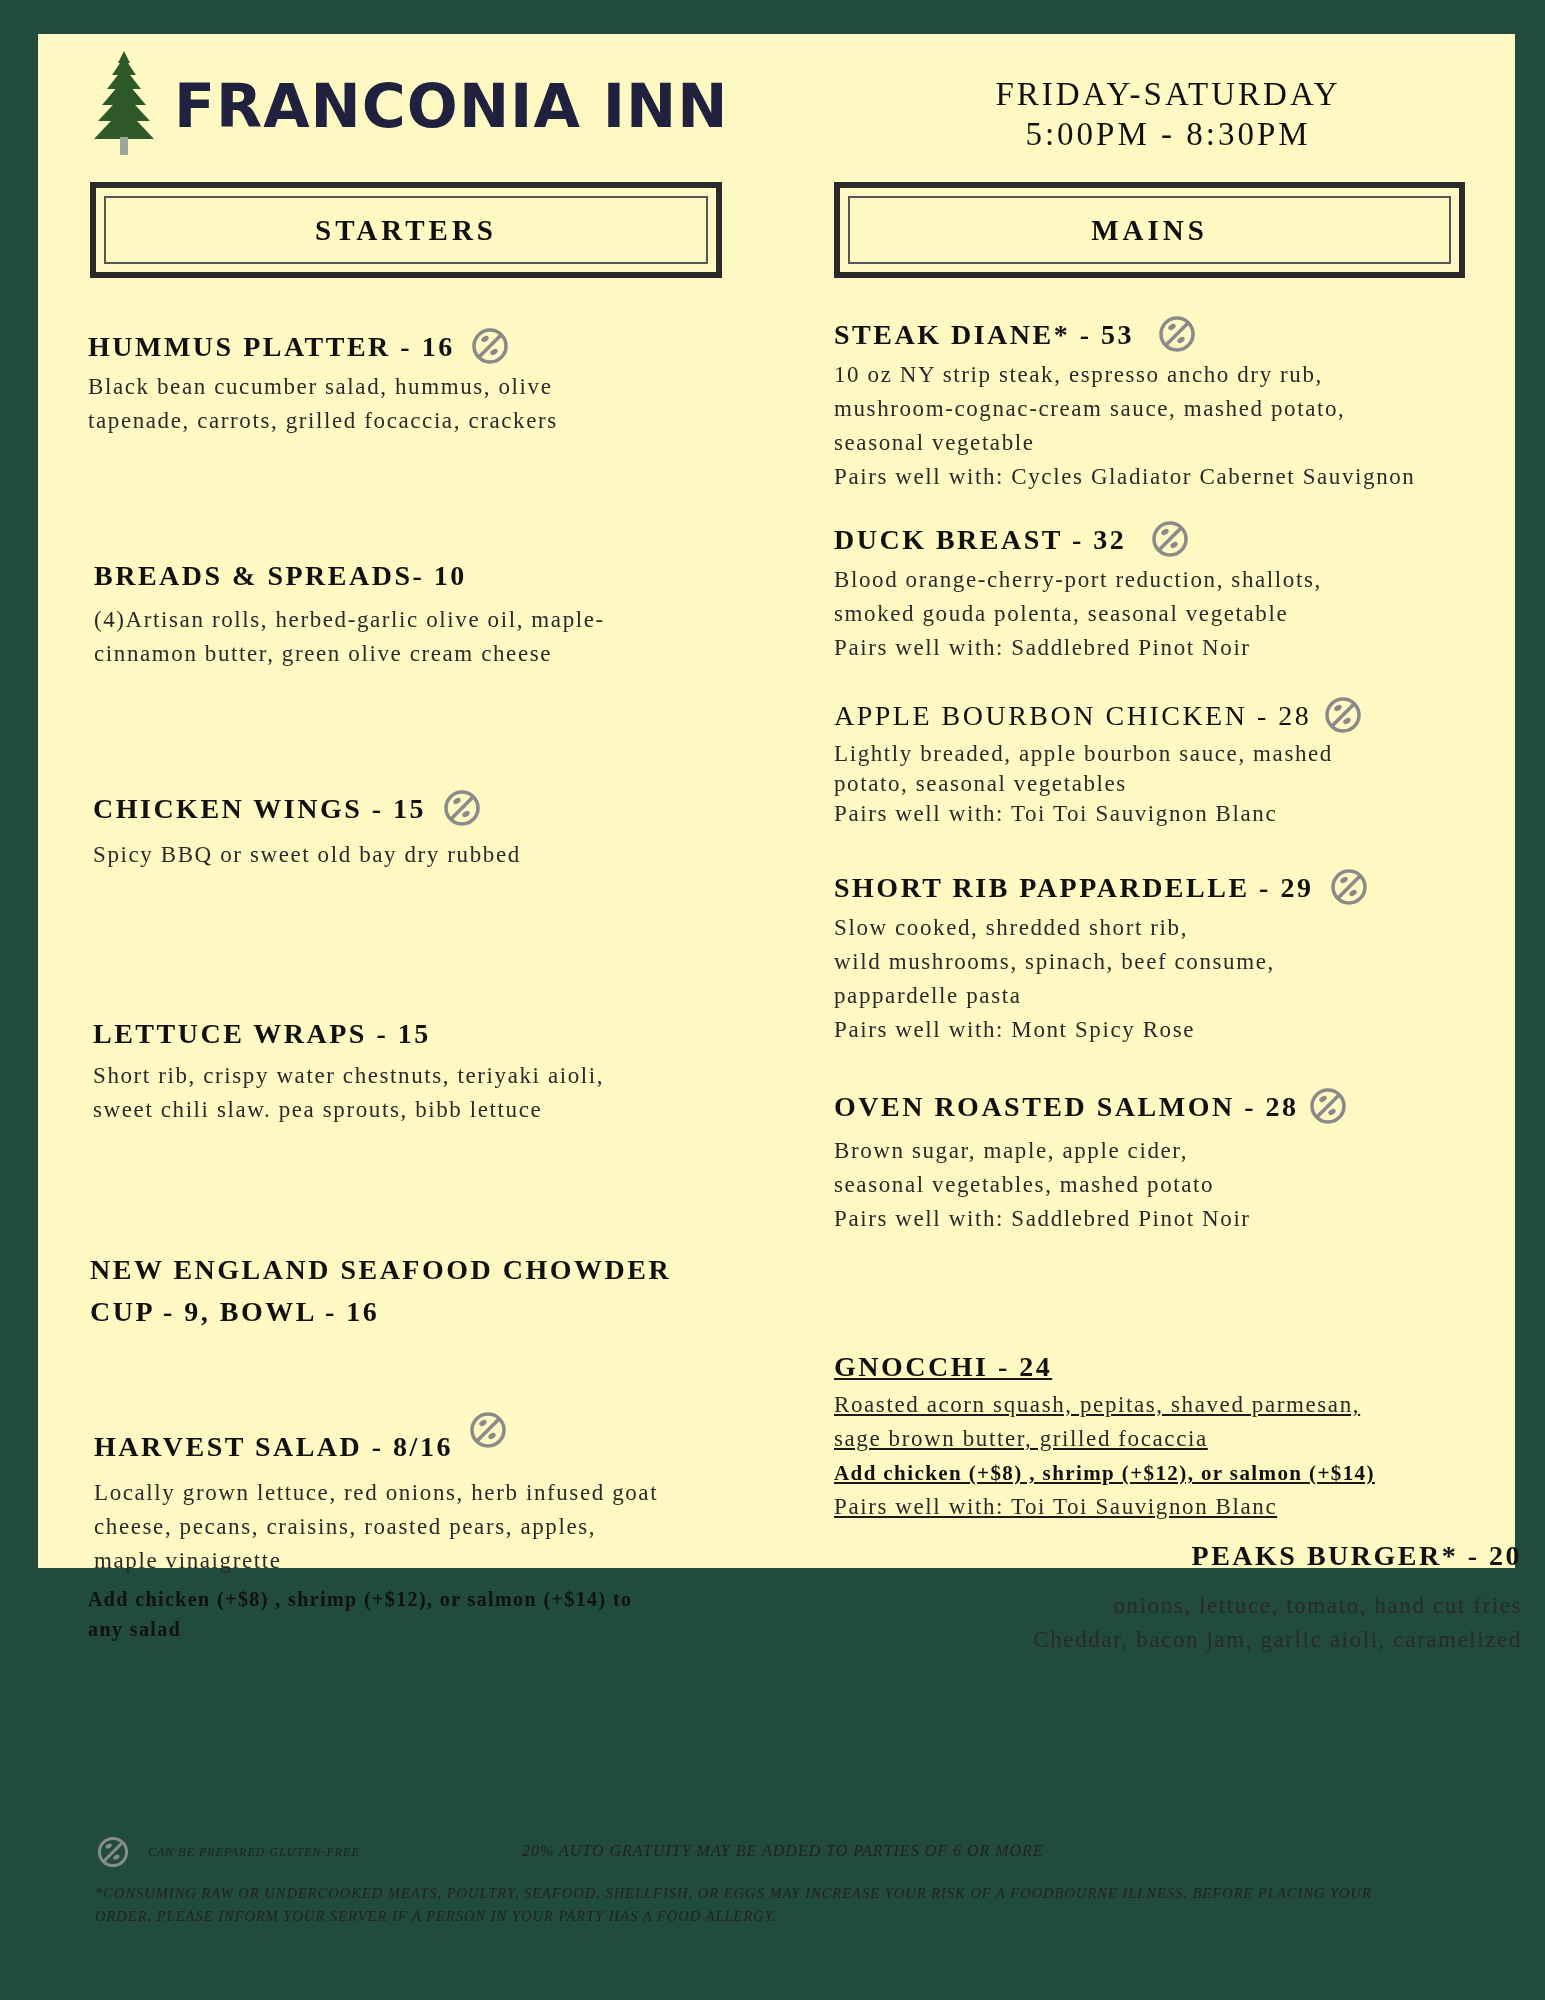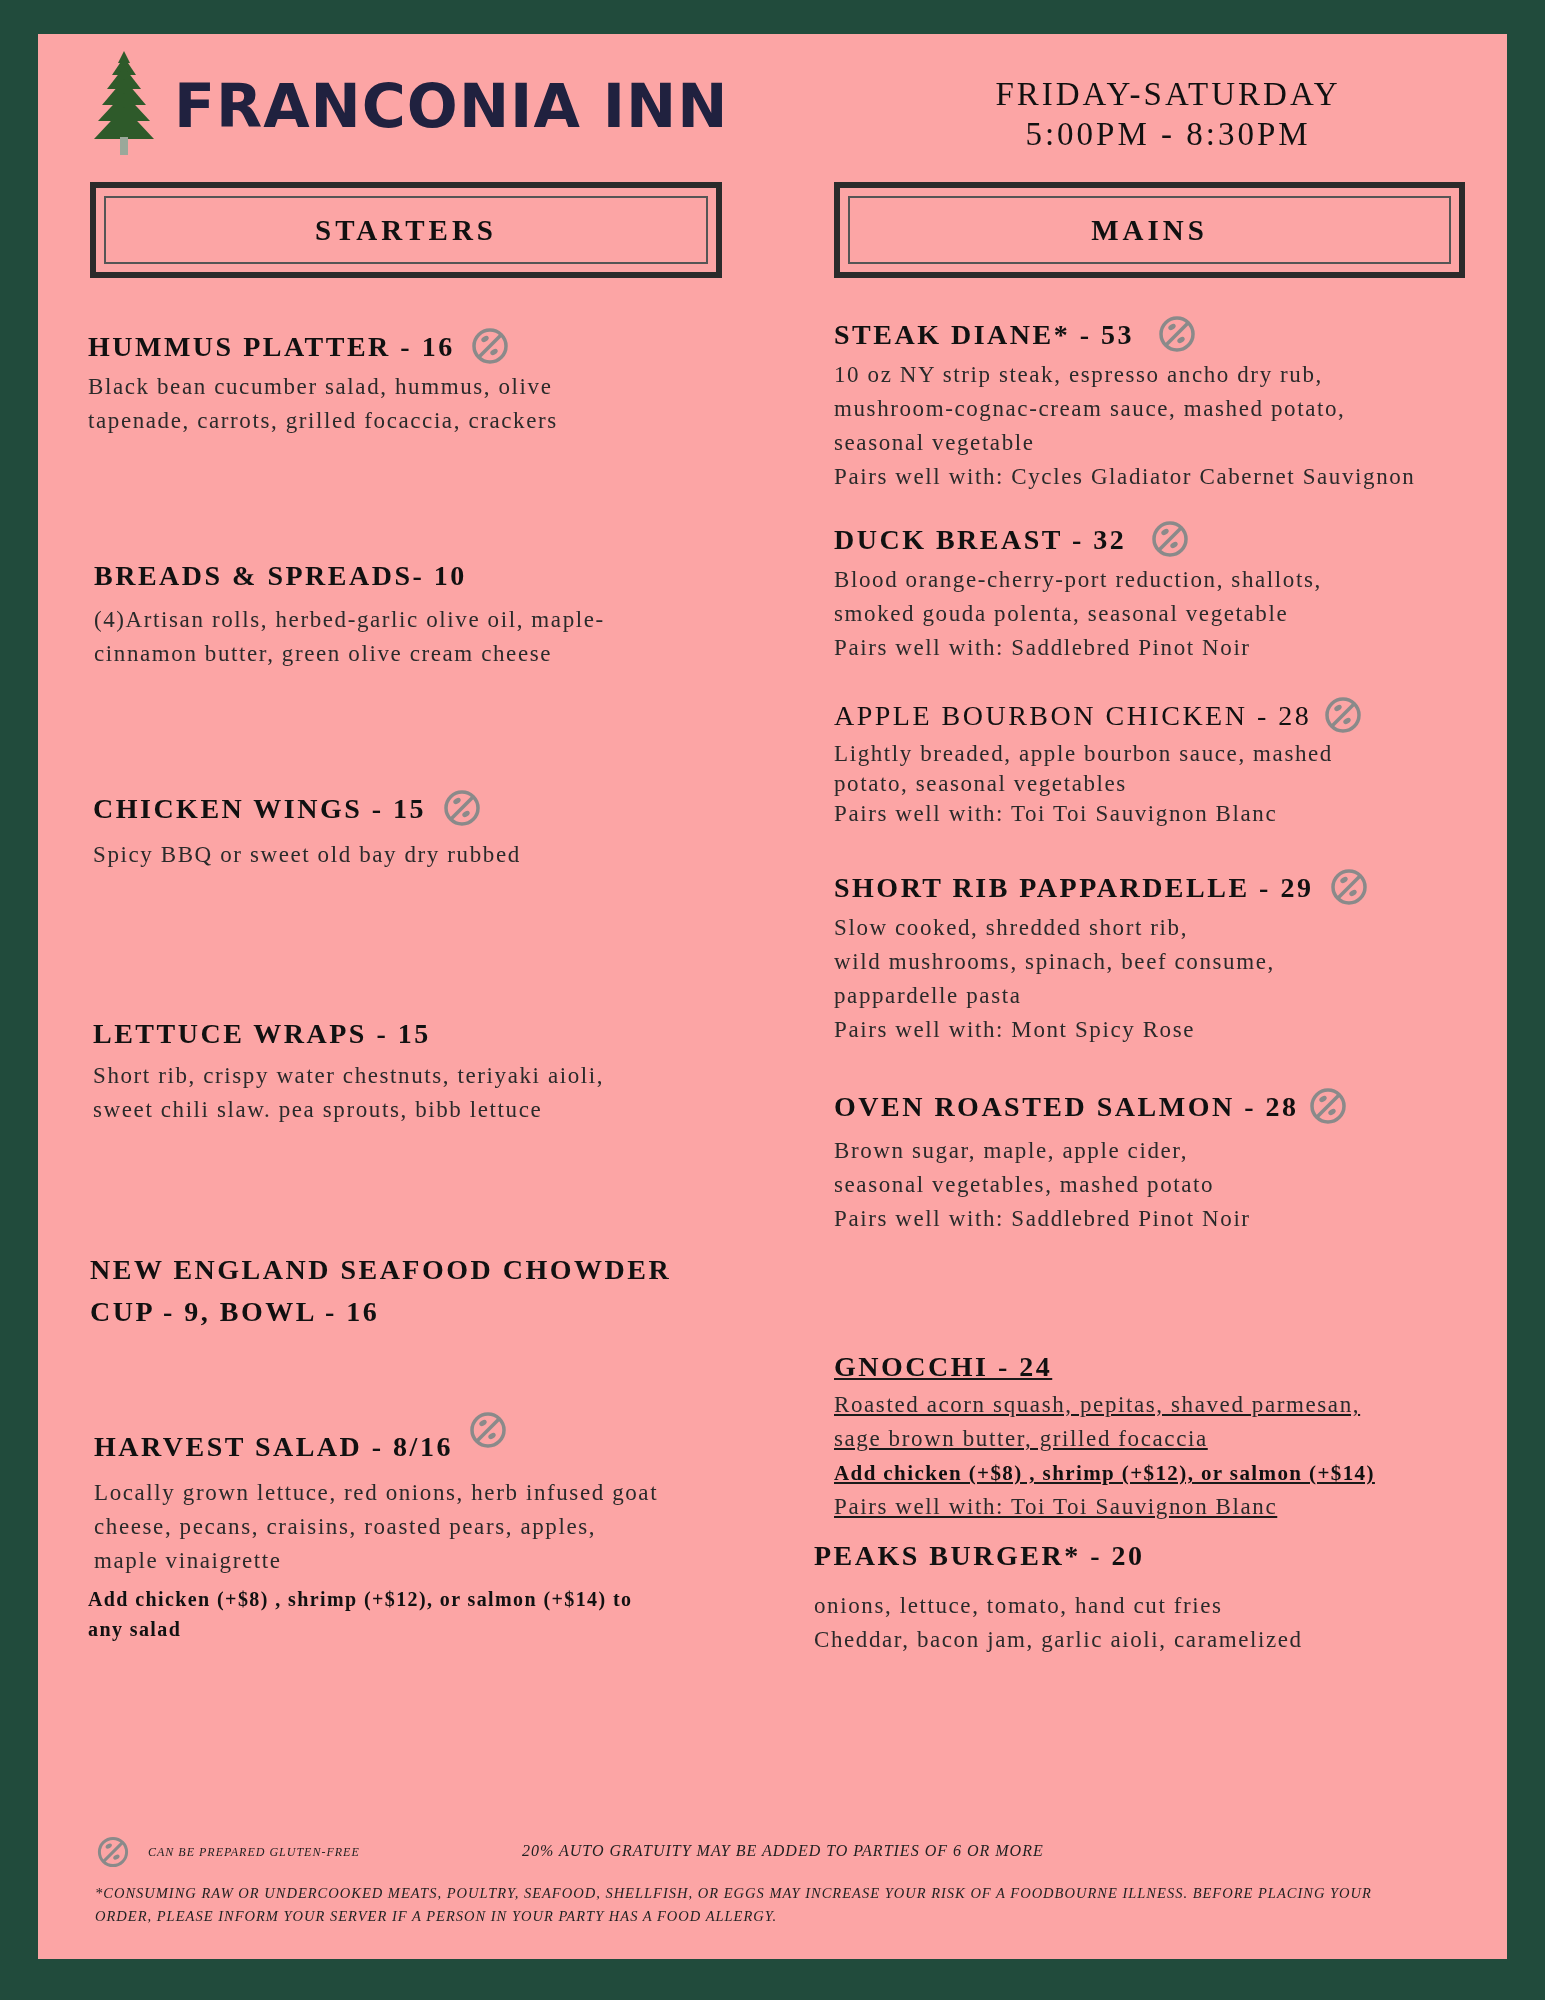--- a/index.html
+++ b/index.html
@@ -7,22 +7,23 @@
       width: 1545px; height: 2000px;
       background: #214b3c;
       position: relative;
       font-family: "Liberation Serif", "DejaVu Serif", serif;
       color: #1a1a1a;
       overflow: hidden;
     }
     .page {
       position: absolute;
       left: 38px; top: 34px;
-      width: 1469px; height: 1925px;
-      background: #fca5a5;
+      width: 1469px; height: 1534px;
+      background: #fef9c3;
+      padding-left: 8px;
     }
     
     .logo { position: absolute; left: 54px; top: 12px; height: 120px; display: flex; align-items: center; }
     .logo svg { width: 64px; height: 110px; }
     .logo-text {
       font-family: "DejaVu Sans", sans-serif;
       font-weight: bold;
       font-size: 60px;
       letter-spacing: 1px;
       color: #20213f;
@@ -273,21 +274,21 @@
   <div class="item" style="left:796px; top:1316px; width:680px;text-decoration:underline;">
     <div class="item-title">GNOCCHI - 24</div>
     <div class="item-desc" style="margin-top:4px;">
       <div>Roasted acorn squash, pepitas, shaved parmesan,</div>
       <div>sage brown butter, grilled focaccia</div>
       <div class="item-addon" style="line-height:34px; font-size:21px;">Add chicken (+$8) , shrimp (+$12), or salmon (+$14)</div>
       <div>Pairs well with: Toi Toi Sauvignon Blanc</div>
     </div>
   </div>
 
-  <div class="item" style="left:776px; top:1505px; width:680px;">
+  <div class="item" style="left:804px; top:1505px; width:680px;text-align:right;">
     <div class="item-title">PEAKS BURGER* - 20</div>
     <div class="item-desc" style="margin-top:16px;">
       <div>onions, lettuce, tomato, hand cut fries</div>
       <div>Cheddar, bacon jam, garlic aioli, caramelized</div>
     </div>
   </div>
 
   <div class="legend">
     <span class="gf"><svg viewBox="0 0 40 40">
           <circle cx="20" cy="20" r="16" fill="none" stroke="#8a8a8a" stroke-width="3.5"></circle>

